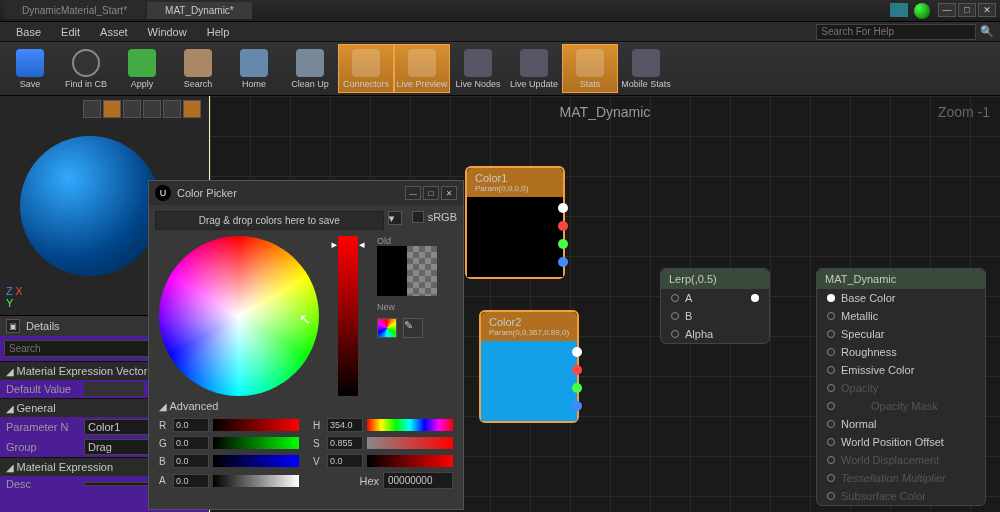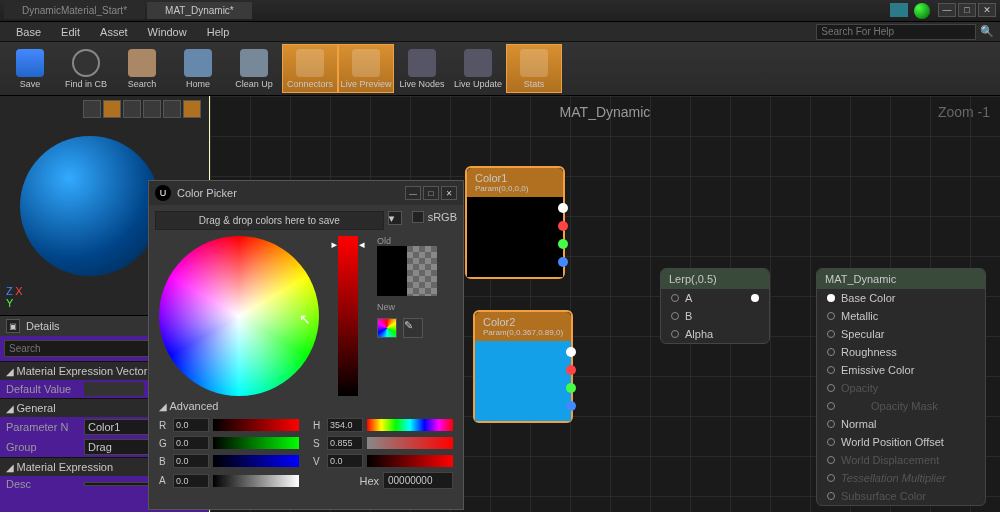--- a/index.html
+++ b/index.html
@@ -106,20 +106,24 @@
 <div class="toolbar">
   <div class="tbtn">
       <div class="ticon" style="background:linear-gradient(#48f,#26c)"></div>
       <div class="tlbl">Save</div>
     </div>
   <div class="tbtn">
       <div class="ticon" style="background:#333;border:2px solid #888;border-radius:50%"></div>
       <div class="tlbl">Find in CB</div>
     </div>
   <div class="tbtn">
+      <div class="ticon" style="background:#4a4"></div>
+      <div class="tlbl">Apply</div>
+    </div>
+  <div class="tbtn">
       <div class="ticon" style="background:#a86"></div>
       <div class="tlbl">Search</div>
     </div>
   <div class="tbtn">
       <div class="ticon" style="background:#68a"></div>
       <div class="tlbl">Home</div>
     </div>
   <div class="tbtn">
       <div class="ticon" style="background:#789"></div>
       <div class="tlbl">Clean Up</div>
@@ -136,20 +140,24 @@
       <div class="ticon" style="background:#556"></div>
       <div class="tlbl">Live Nodes</div>
     </div>
   <div class="tbtn">
       <div class="ticon" style="background:#556"></div>
       <div class="tlbl">Live Update</div>
     </div>
   <div class="tbtn on">
       <div class="ticon" style="background:#fff3"></div>
       <div class="tlbl">Stats</div>
+    </div>
+  <div class="tbtn">
+      <div class="ticon" style="background:#556"></div>
+      <div class="tlbl">Mobile Stats</div>
     </div>
 </div>
 
 <div class="main">
 
   <div class="leftcol">
     <div class="preview">
       <div class="ptools">
         <div class="pt"></div>
         <div class="pt o"></div>
@@ -205,21 +213,21 @@
           <div style="font-size:8px">Param(0,0,0,0)</div>
         </div>
       <div class="nbody" style="height:80px;background:#000">
         <div class="pin" style="top:6px;background:#fff"></div>
         <div class="pin" style="top:24px;background:#f44"></div>
         <div class="pin" style="top:42px;background:#4f4"></div>
         <div class="pin" style="top:60px;background:#48f"></div>
       </div>
     </div>
 
-    <div class="node colorNode" style="top:214px;left:263px;width:100px">
+    <div class="node colorNode" style="top:214px;left:269px;width:100px">
       <div class="nhdr">
           <div>Color2</div>
           <div style="font-size:8px">Param(0,0.367,0.89,0)</div>
         </div>
       <div class="nbody" style="height:80px;background:#13a0e8">
         <div class="pin" style="top:6px;background:#fff"></div>
         <div class="pin" style="top:24px;background:#f44"></div>
         <div class="pin" style="top:42px;background:#4f4"></div>
         <div class="pin" style="top:60px;background:#48f"></div>
       </div>

